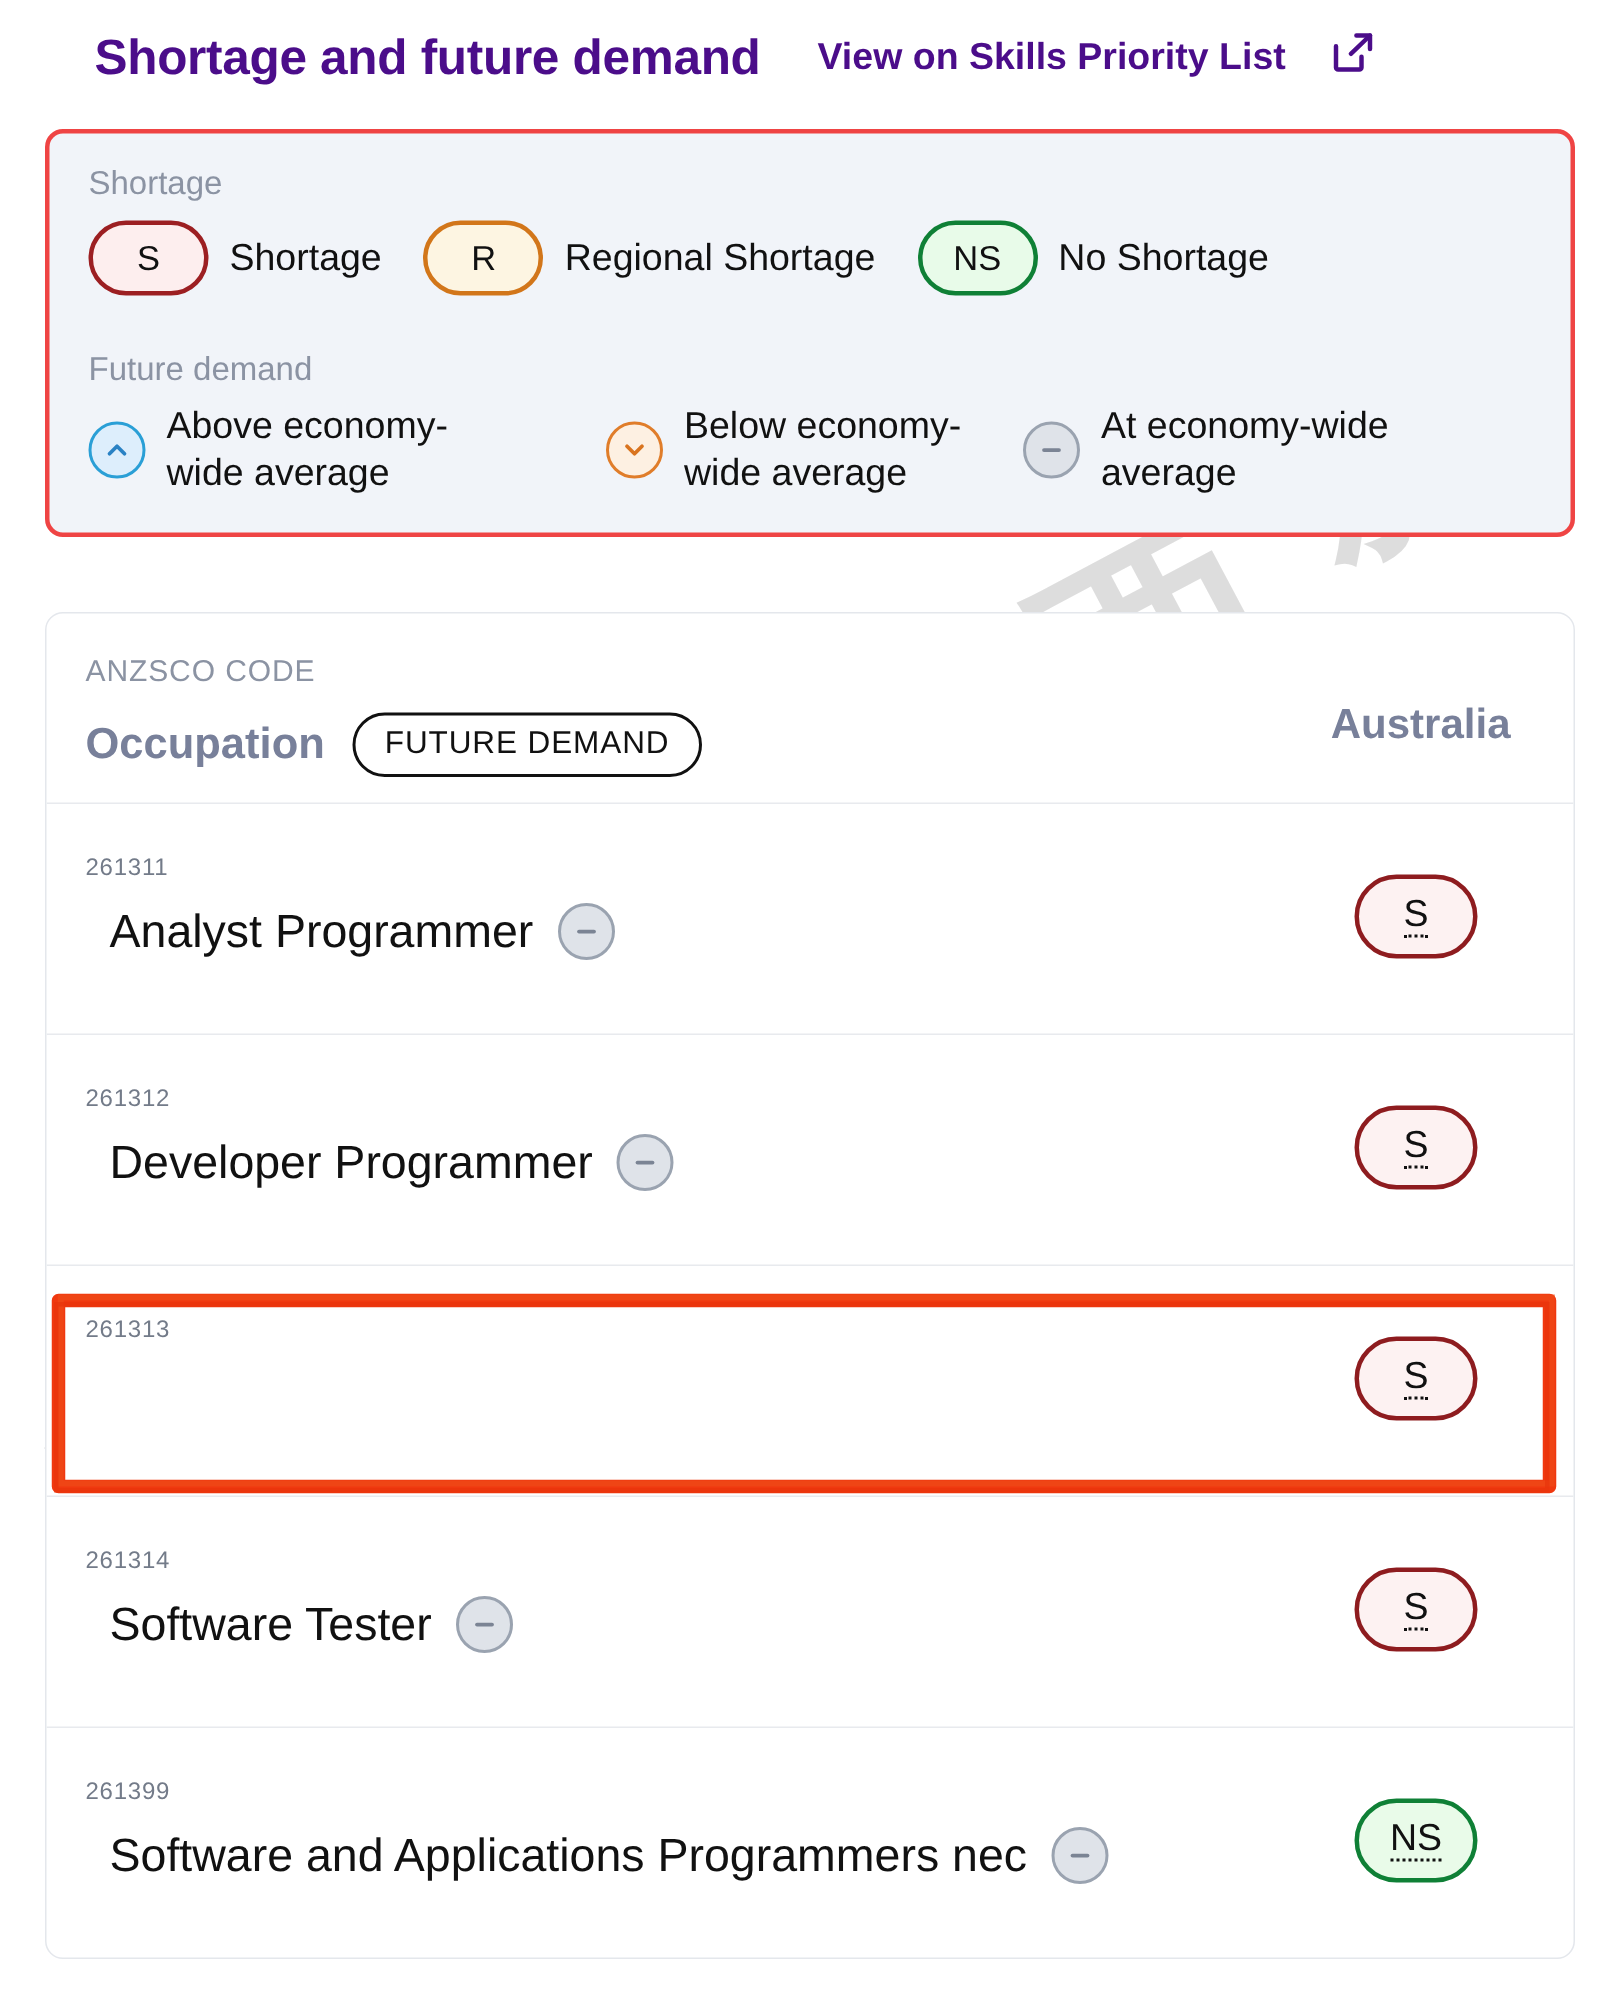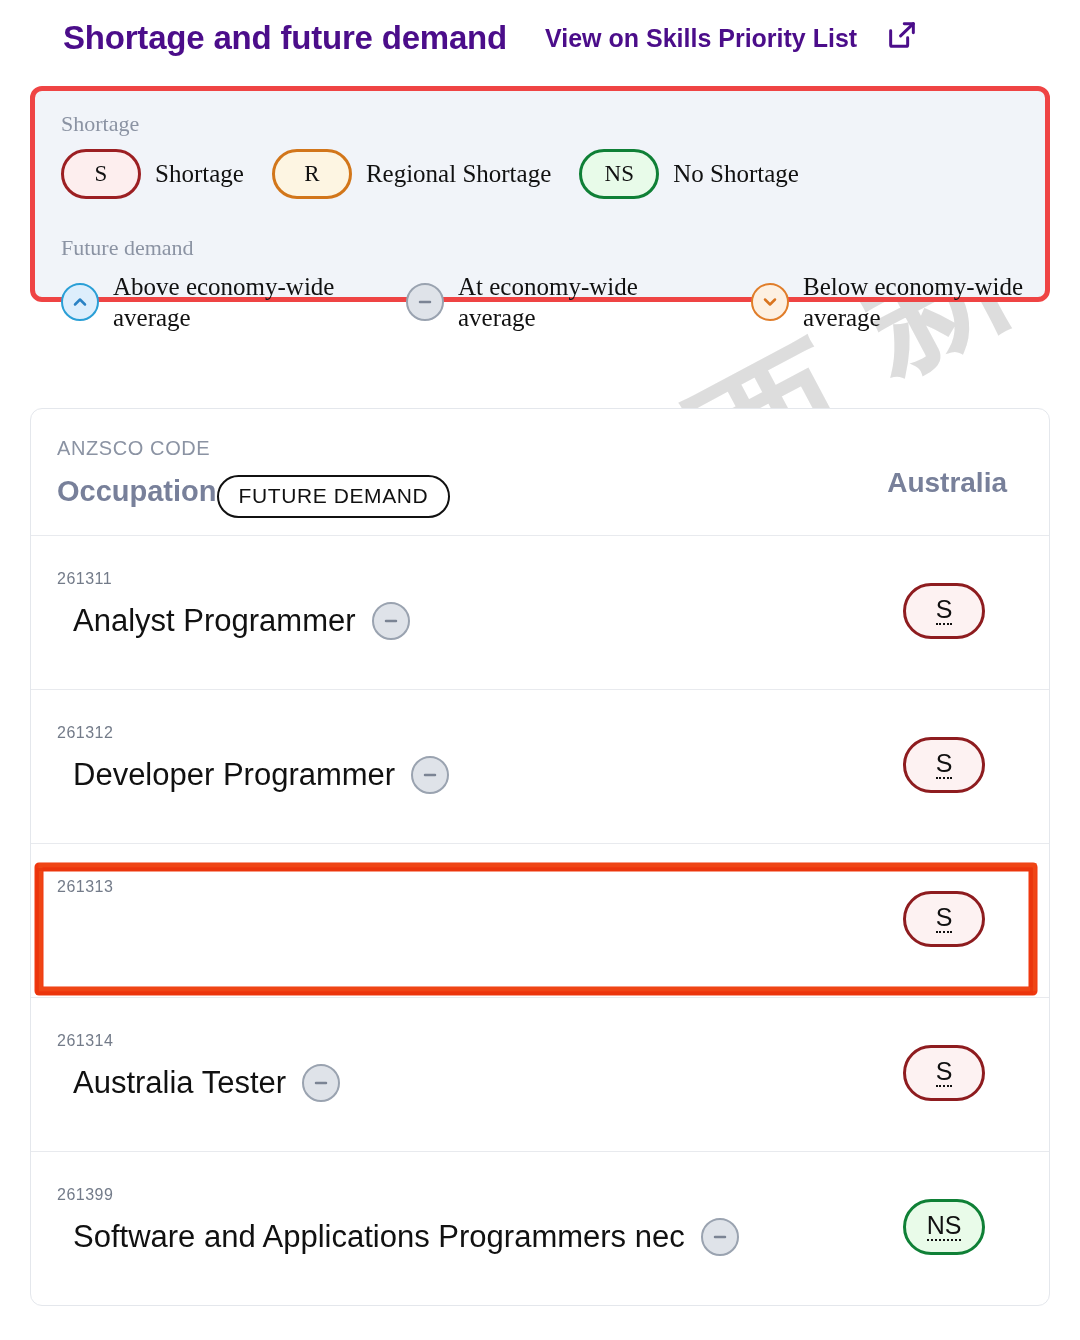--- a/index.html
+++ b/index.html
@@ -63,26 +63,25 @@
     font-weight: 600;
     cursor: pointer;
     text-decoration: none;
   }
   #spl-link .ext-icon { display: block; }
 
   
   #legend-card {
     position: absolute;
     left: 30px; top: 86px;
-    width: 1020px; height: 216px;
+    width: 1020px; height: 272px;
     background: #f1f4f9;
-    border: 5px solid #ef4444;
+    border: 3px solid #ef4444;
     border-radius: 12px;
     z-index: 8;
-    font-family: Liberation Serif, serif;
   }
   .legend-group-title {
     color: #8b93a3;
     font-size: 22px;
     font-weight: 400;
   }
   #shortage-title { position: absolute; left: 26px; top: 20px; }
   #future-title   { position: absolute; left: 26px; top: 144px; }
 
   #shortage-legend-row {
@@ -159,21 +158,21 @@
   #anzsco-col-label {
     position: absolute;
     left: 26px; top: 28px;
     font-size: 20px;
     color: #8b93a3;
     letter-spacing: 0.6px;
   }
   #occupation-header {
     position: absolute;
     left: 26px; top: 66px;
-    display: flex; align-items: flex-start; gap: 0;
+    display: flex; align-items: center; gap: 18px;
   }
   #occupation-col-label {
     font-size: 29px;
     font-weight: 700;
     color: #78809a;
   }
   #future-demand-chip {
     border: 2.5px solid #111111;
     border-radius: 22px;
     padding: 7px 20px 8px;
@@ -306,36 +305,36 @@
 
       <div class="fd-item" id="fd-above">
         <span class="fd-circle up">
           <svg width="20" height="20" viewBox="0 0 24 24" fill="none" stroke="#2a82c4" stroke-width="3" stroke-linecap="round" stroke-linejoin="round">
             <path d="M6 15l6-6 6 6"></path>
           </svg>
         </span>
         <span class="fd-label">Above economy-wide average</span>
       </div>
 
+      <div class="fd-item" id="fd-below">
+        <span class="fd-circle down">
+          <svg width="20" height="20" viewBox="0 0 24 24" fill="none" stroke="#d9741f" stroke-width="3" stroke-linecap="round" stroke-linejoin="round">
+            <path d="M6 9l6 6 6-6"></path>
+          </svg>
+        </span>
+        <span class="fd-label">Below economy-wide average</span>
+      </div>
+
       <div class="fd-item" id="fd-at">
         <span class="fd-circle flat">
           <svg width="20" height="20" viewBox="0 0 24 24" fill="none" stroke="#7b8494" stroke-width="3" stroke-linecap="round">
             <path d="M6 12h12"></path>
           </svg>
         </span>
         <span class="fd-label">At economy-wide average</span>
-      </div>
-
-      <div class="fd-item" id="fd-below">
-        <span class="fd-circle down">
-          <svg width="20" height="20" viewBox="0 0 24 24" fill="none" stroke="#d9741f" stroke-width="3" stroke-linecap="round" stroke-linejoin="round">
-            <path d="M6 9l6 6 6-6"></path>
-          </svg>
-        </span>
-        <span class="fd-label">Below economy-wide average</span>
       </div>
 
     </div>
   </div>
 
   <div id="table-card">
 
     <div id="table-header">
       <div id="anzsco-col-label">ANZSCO CODE</div>
 
@@ -386,21 +385,21 @@
       <div class="status-cell">
         <span class="status-pill s">
           <span class="abbr">S</span>
         </span>
       </div>
     </div>
 
     <div class="row">
       <div class="row-code">261314</div>
       <div class="row-occupation">
-        <span class="row-name">Australia Tester</span>
+        <span class="row-name">Software Tester</span>
         <span class="fd-circle flat">
           <svg width="20" height="20" viewBox="0 0 24 24" fill="none" stroke="#7b8494" stroke-width="3" stroke-linecap="round">
               <path d="M6 12h12"></path>
             </svg>
         </span>
       </div>
       <div class="status-cell">
         <span class="status-pill s">
           <span class="abbr">S</span>
         </span>

